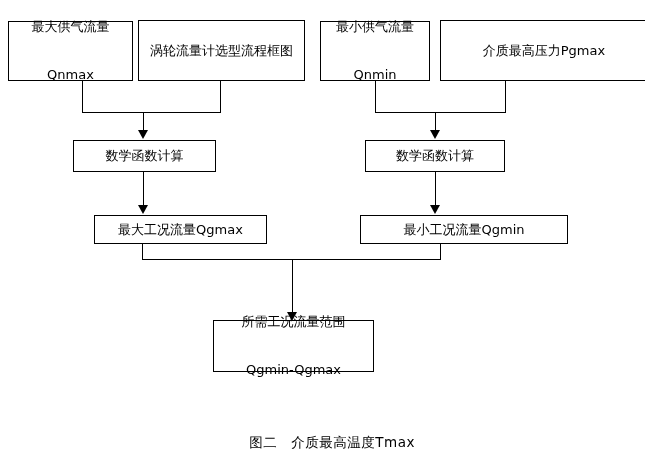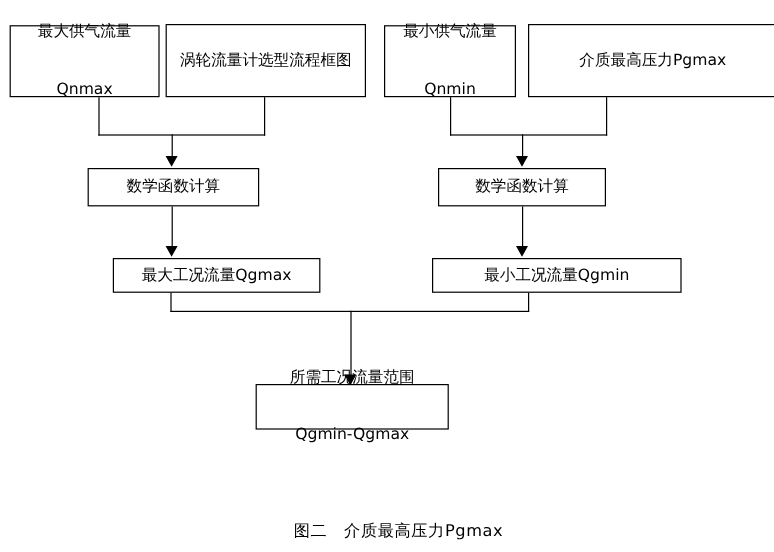--- a/index.html
+++ b/index.html
@@ -122,22 +122,22 @@
   <div class="node" style="left:360px; top:215px; width:208px; height:29px;text-align:right;">
     <span class="ln">最小工况流量Qgmin</span>
   </div>
 
   <div class="vline" style="left:142px; top:244px; height:16px;"></div>
   <div class="vline" style="left:440px; top:244px; height:16px;"></div>
   <div class="hline" style="left:142px; top:259px; width:299px;"></div>
   <div class="vline" style="left:292px; top:259px; height:55px;"></div>
   <div class="arrow-head" style="left:287px; top:312px;"></div>
 
-  <div class="node two-line" style="left:213px; top:320px; width:161px; height:38px;">
+  <div class="node two-line" style="left:213px; top:320px; width:161px; height:52px;">
     <span class="ln">所需工况流量范围</span>
     <span class="ln">Qgmin-Qgmax</span>
   </div>
 
   <div class="caption" style="left:0px; top:418px; width:645px; text-align:center;">
-    <span>图二　介质最高压力Pgmax</span>
+    <span>图二　介质最高温度Tmax</span>
   </div>
 
 </div>
 
 </body></html>

